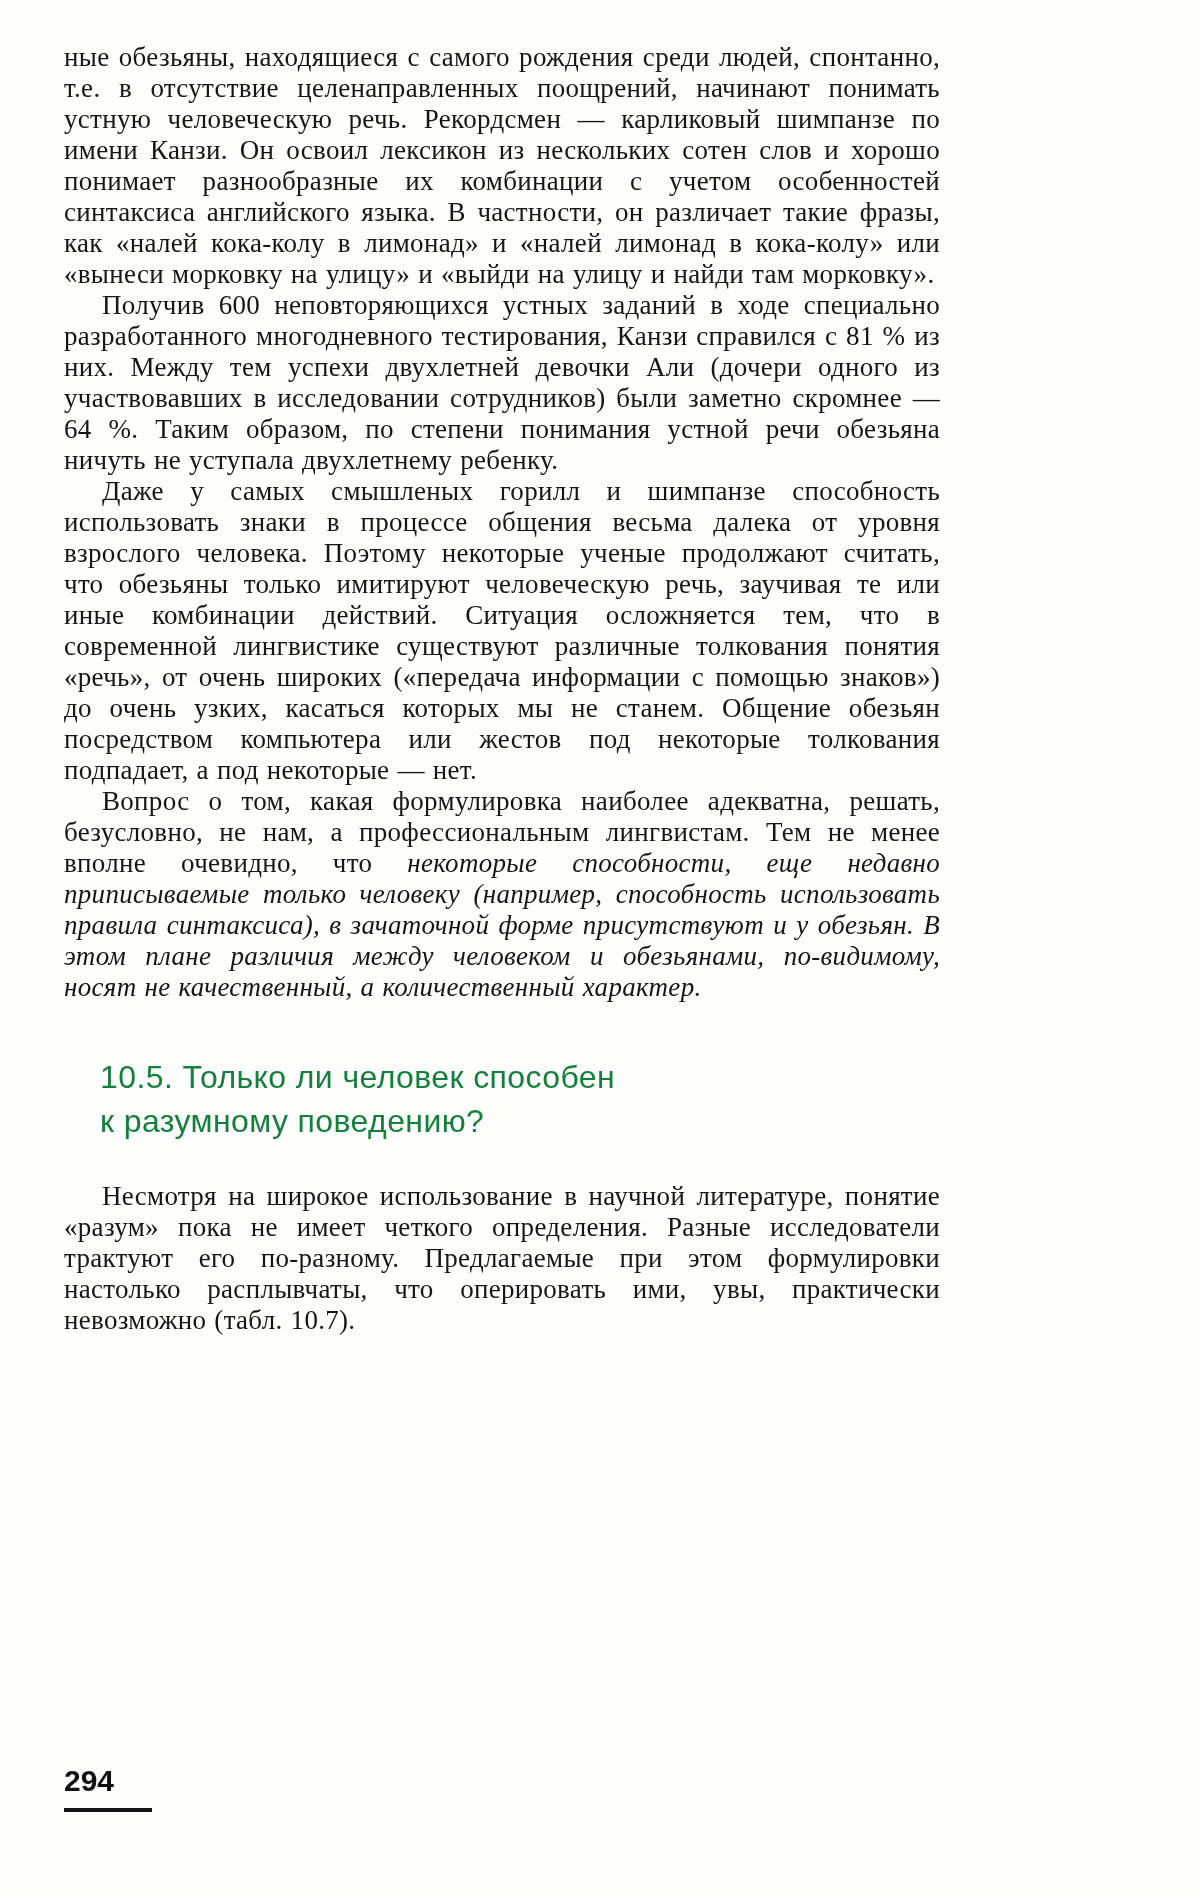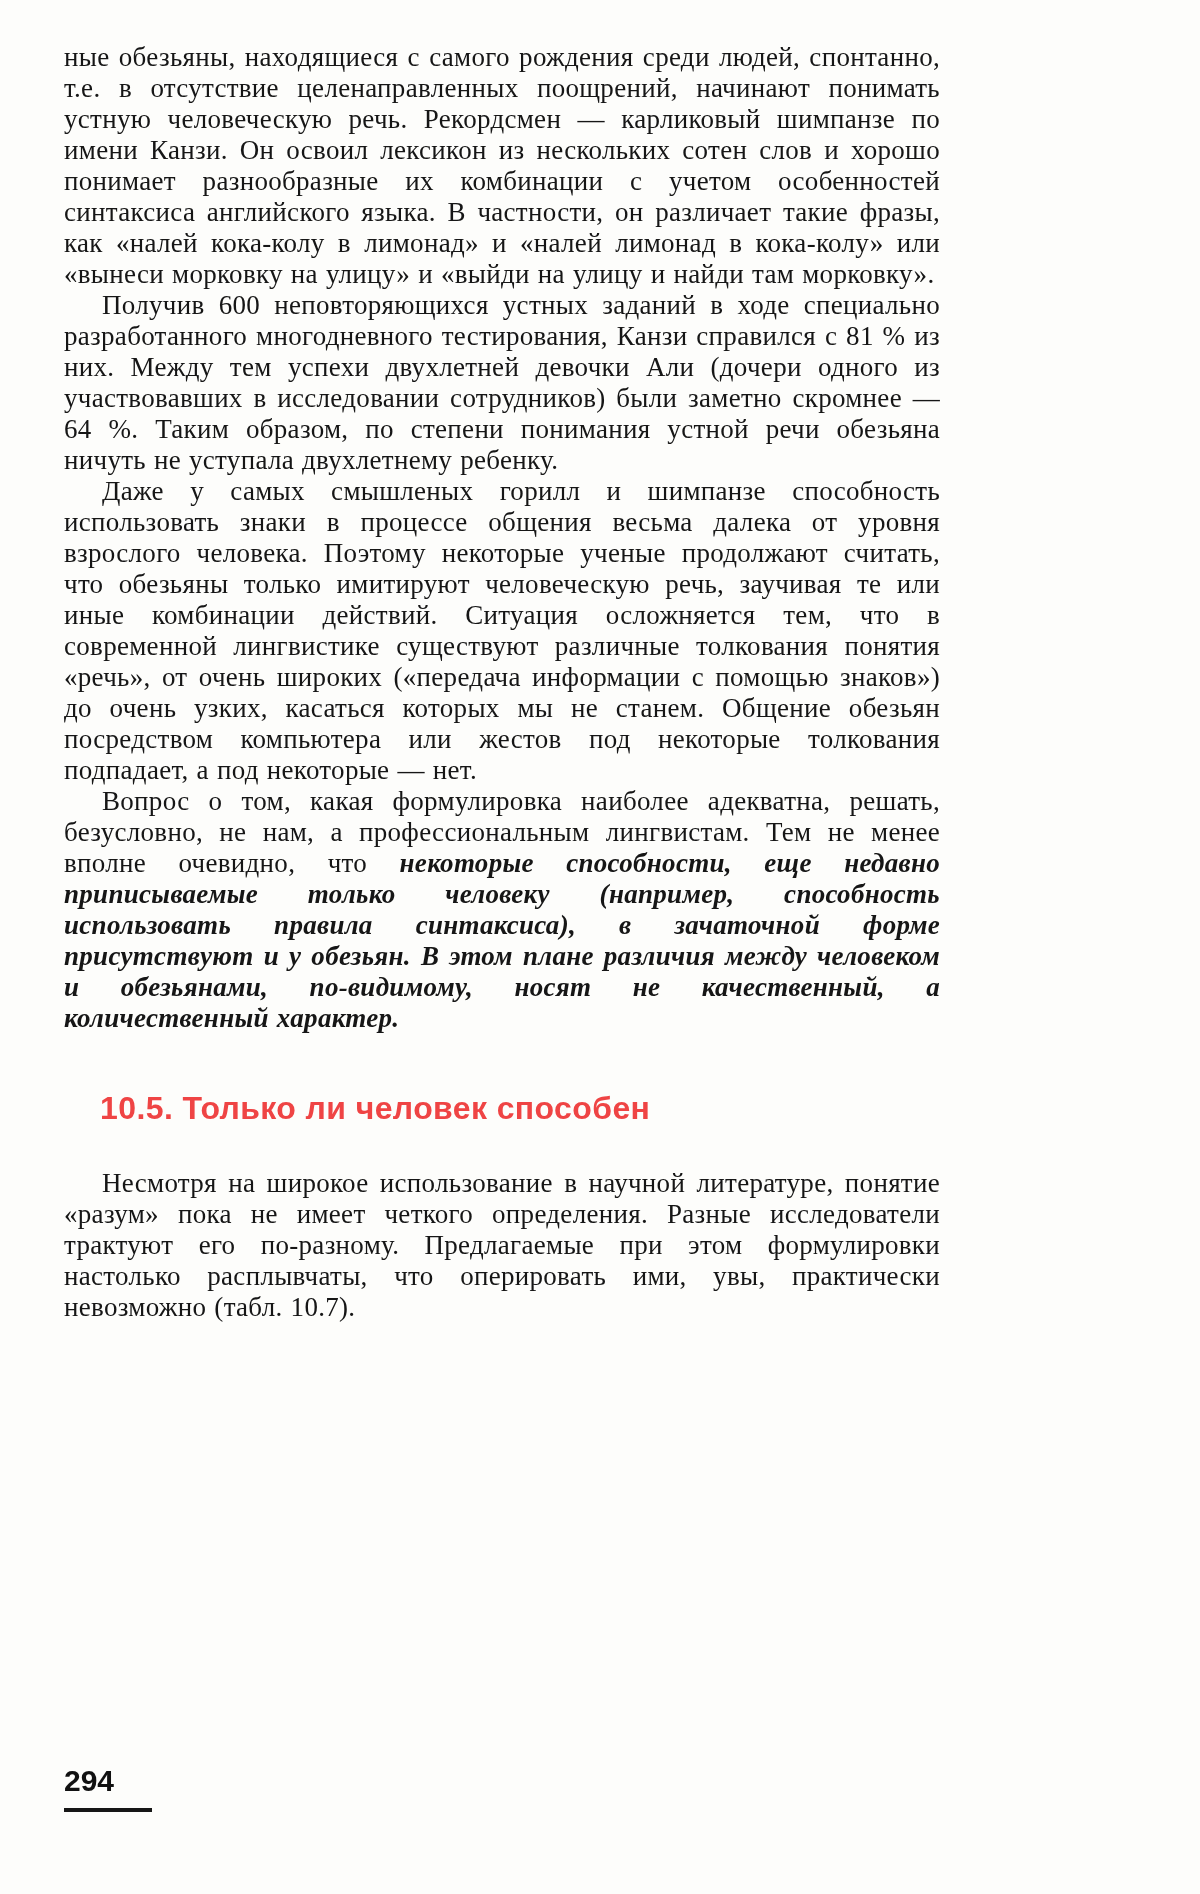--- a/index.html
+++ b/index.html
@@ -28,31 +28,31 @@
     line-height: 31px;
     text-align: justify;
     letter-spacing: 0.3px;
     word-spacing: 1px;
     hyphens: auto;
   }
   .body-text p.indent {
     text-indent: 38px;
   }
   .em {
-    font-weight: bold;
+    font-weight: normal;
     font-style: italic;
   }
   h2.section-heading {
     font-family: "Liberation Sans", "DejaVu Sans", sans-serif;
-    font-weight: bold;
+    font-weight: normal;
     font-size: 32px;
     line-height: 44px;
     margin: 52px 0 38px 36px;
     letter-spacing: 0.4px;
-    color: #ef4444;
+    color: #15803d;
   }
   h2.section-heading .hl {
     display: block;
   }
   .page-number {
     position: absolute;
     left: 64px;
     top: 1764px;
     font-family: "Liberation Sans", "DejaVu Sans", sans-serif;
     font-weight: bold;
@@ -66,17 +66,18 @@
 <body>
 
 <div class="page">
   <div class="body-text">
     <p class="para">ные обезьяны, находящиеся с самого рождения среди людей, спонтанно, т.е. в отсутствие целенаправленных поощрений, начинают понимать устную человеческую речь. Рекордсмен — карликовый шимпанзе по имени Канзи. Он освоил лексикон из нескольких сотен слов и хорошо понимает разнообразные их комбинации с учетом особенностей синтаксиса английского языка. В частности, он различает такие фразы, как «налей кока-колу в лимонад» и «налей лимонад в кока-колу» или «вынеси морковку на улицу» и «выйди на улицу и найди там морковку».</p>
     <p class="para indent">Получив 600 неповторяющихся устных заданий в ходе специально разработанного многодневного тестирования, Канзи справился с 81 % из них. Между тем успехи двухлетней девочки Али (дочери одного из участвовавших в исследовании сотрудников) были заметно скромнее — 64 %. Таким образом, по степени понимания устной речи обезьяна ничуть не уступала двухлетнему ребенку.</p>
     <p class="para indent">Даже у самых смышленых горилл и шимпанзе способность использовать знаки в процессе общения весьма далека от уровня взрослого человека. Поэтому некоторые ученые продолжают считать, что обезьяны только имитируют человеческую речь, заучивая те или иные комбинации действий. Ситуация осложняется тем, что в современной лингвистике существуют различные толкования понятия «речь», от очень широких («передача информации с помощью знаков») до очень узких, касаться которых мы не станем. Общение обезьян посредством компьютера или жестов под некоторые толкования подпадает, а под некоторые — нет.</p>
     <p class="para indent"><span>Вопрос о том, какая формулировка наиболее адекватна, решать, безусловно, не нам, а профессиональным лингвистам. Тем не менее вполне очевидно, что </span><span class="em">некоторые способности, еще недавно приписываемые только человеку (например, способность использовать правила синтаксиса), в зачаточной форме присутствуют и у обезьян. В этом плане различия между человеком и обезьянами, по-видимому, носят не качественный, а количественный характер.</span></p>
     <h2 class="section-heading">
       <span class="hl">10.5. Только ли человек способен</span>
+      <span class="hl">к разумному поведению?</span>
     </h2>
     <p class="para indent">Несмотря на широкое использование в научной литературе, понятие «разум» пока не имеет четкого определения. Разные исследователи трактуют его по-разному. Предлагаемые при этом формулировки настолько расплывчаты, что оперировать ими, увы, практически невозможно (табл. 10.7).</p>
   </div>
   <div class="page-number">294</div>
 </div>
 
 </body></html>

